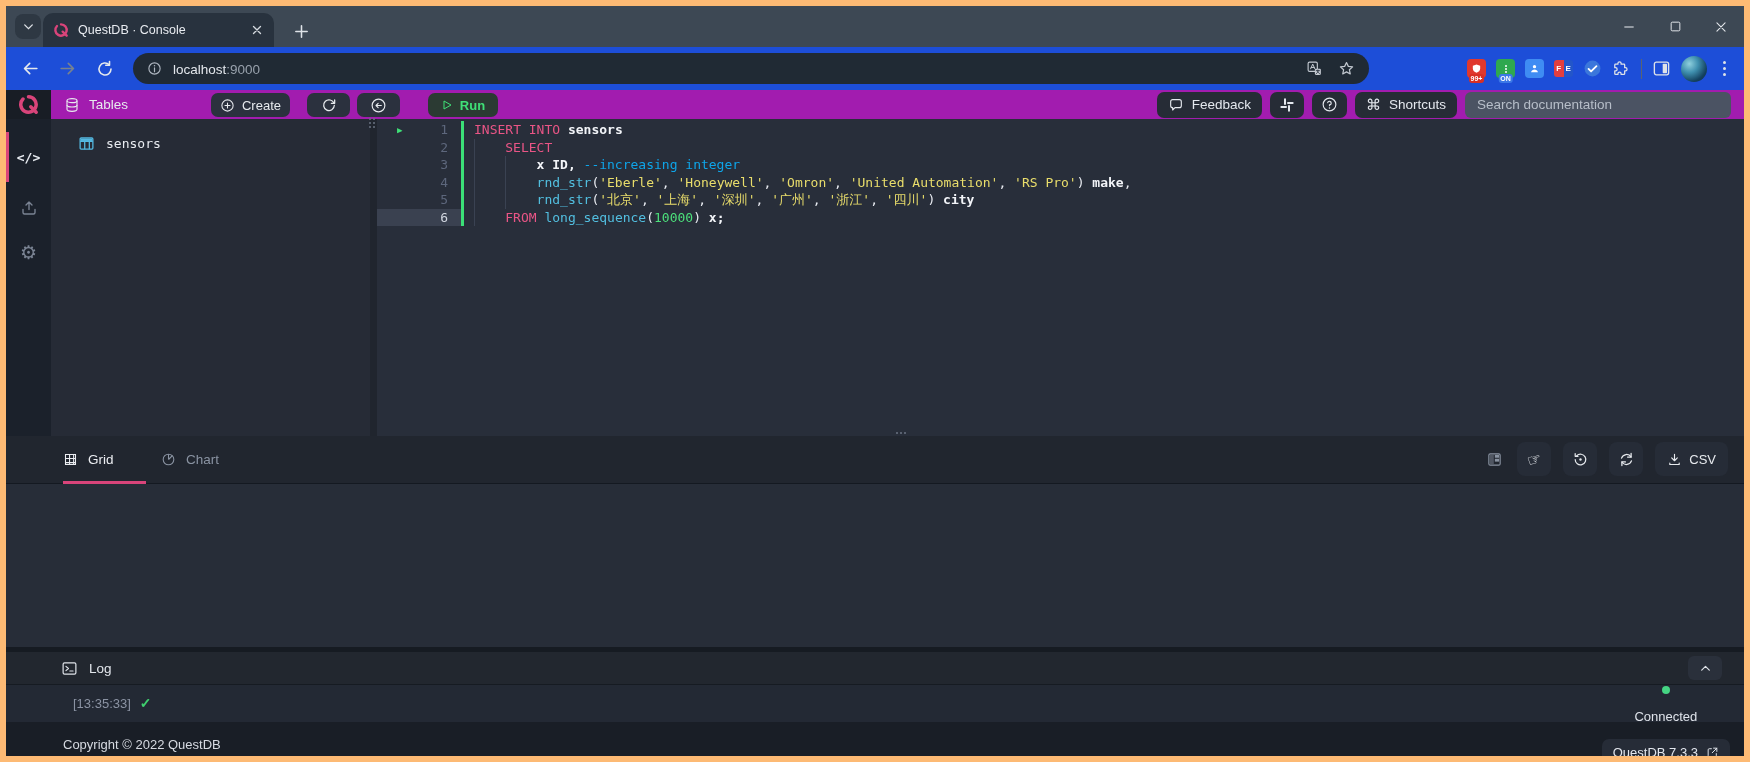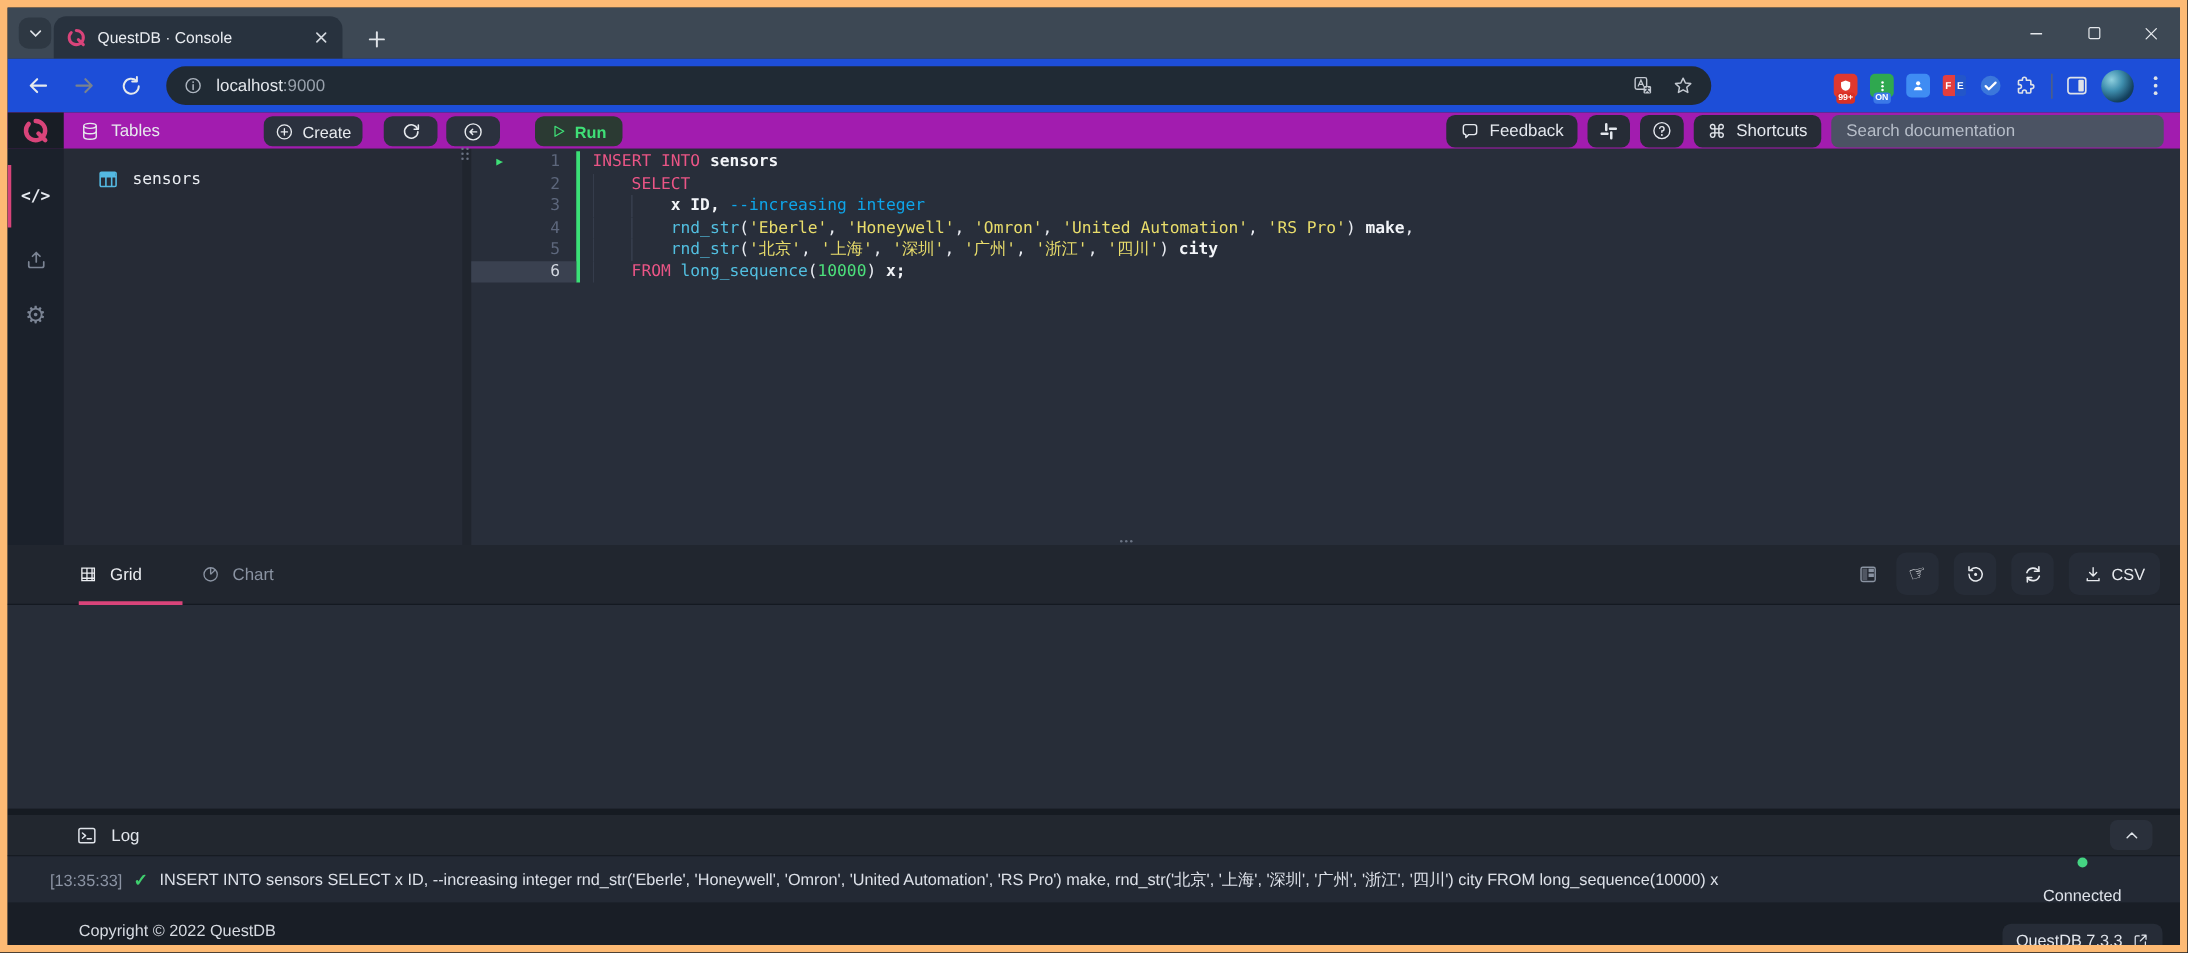--- a/index.html
+++ b/index.html
@@ -106,21 +106,21 @@
   .grid-empty{position:absolute;left:0;top:478px;right:0;height:163px;background:#272d38;}
   .gap1{position:absolute;left:0;top:641px;right:0;height:5px;background:#161b22;}
 
   
   .log-head{position:absolute;left:0;top:646px;right:0;height:32px;background:#22272f;display:flex;align-items:center;
             gap:11px;padding-left:55px;box-sizing:border-box;}
   .log-title{font-size:13.5px;color:#e2e6ec;}
   .log-collapse{position:absolute;right:22px;top:4px;width:34px;height:24px;background:#2a303b;border-radius:6px;
                 display:flex;align-items:center;justify-content:center;}
   .log-rows{position:absolute;left:0;top:678px;right:0;height:38px;background:#232934;border-top:1px solid #161b22;box-sizing:border-box;}
-  .log-entry{display:flex;align-items:center;gap:9px;padding:10px 0 0 34px;font-size:13px;}
+  .log-entry{display:flex;align-items:center;gap:9px;padding:10px 0 0 67px;font-size:13px;}
   .log-time{color:#8b93a3;}
   .log-check{color:#3fcf6e;font-weight:bold;font-size:14px;}
   .log-text{color:#dce0e8;white-space:nowrap;}
 
   
   .footer{position:absolute;left:0;top:716px;right:0;height:44px;background:#191e26;display:flex;align-items:center;}
   .f-copy{padding-left:57px;font-size:13px;color:#d6dae1;}
   .f-right{margin-left:auto;display:flex;align-items:center;gap:15px;padding-right:14px;flex-direction:column;}
   .f-dot{width:8px;height:8px;border-radius:50%;background:#45d483;}
   .f-status{font-size:13px;color:#dfe3ea;}
@@ -450,21 +450,20 @@
     <div class="log-collapse">
       <svg width="13" height="13" viewBox="0 0 24 24">
           <path d="M5 15l7-7 7 7" stroke="#dfe3e9" stroke-width="2.2" fill="none" stroke-linecap="round" stroke-linejoin="round"></path>
         </svg>
     </div>
   </div>
   <div class="log-rows">
       <div class="log-entry">
         <span class="log-time">[13:35:33]</span>
         <span class="log-check">✓</span>
-        <span class="log-text">INSERT INTO sensors SELECT x ID, --increasing integer rnd_str('Eberle', 'Honeywell', 'Omron', 'United Automation', 'RS Pro') make, rnd_str('北京', '上海', '深圳', '广州', '浙江', '四川') city FROM long_sequence(10000) x</span>
       </div>
     </div>
 
   <div class="footer">
     <span class="f-copy">Copyright © 2022 QuestDB</span>
     <div class="f-right">
       <span class="f-dot"></span>
       <span class="f-status">Connected</span>
       <div class="f-ver">
         <span>QuestDB 7.3.3</span>

